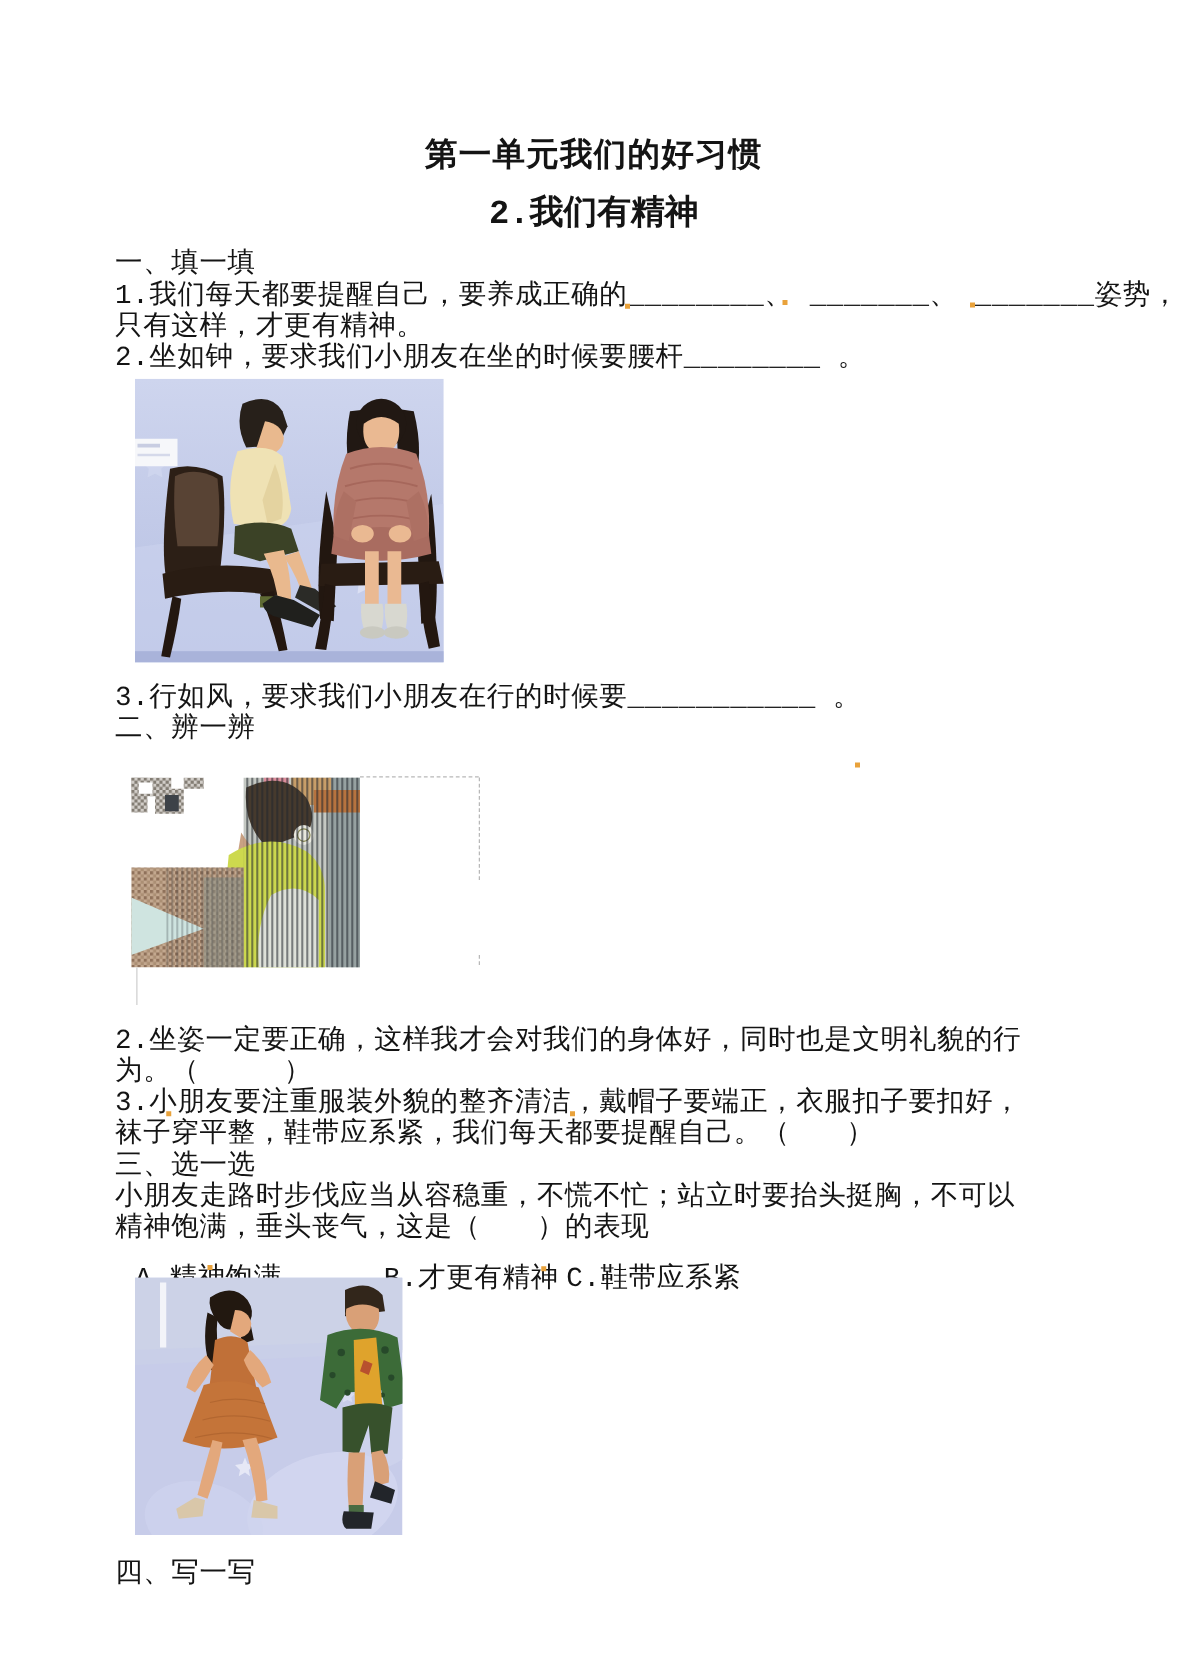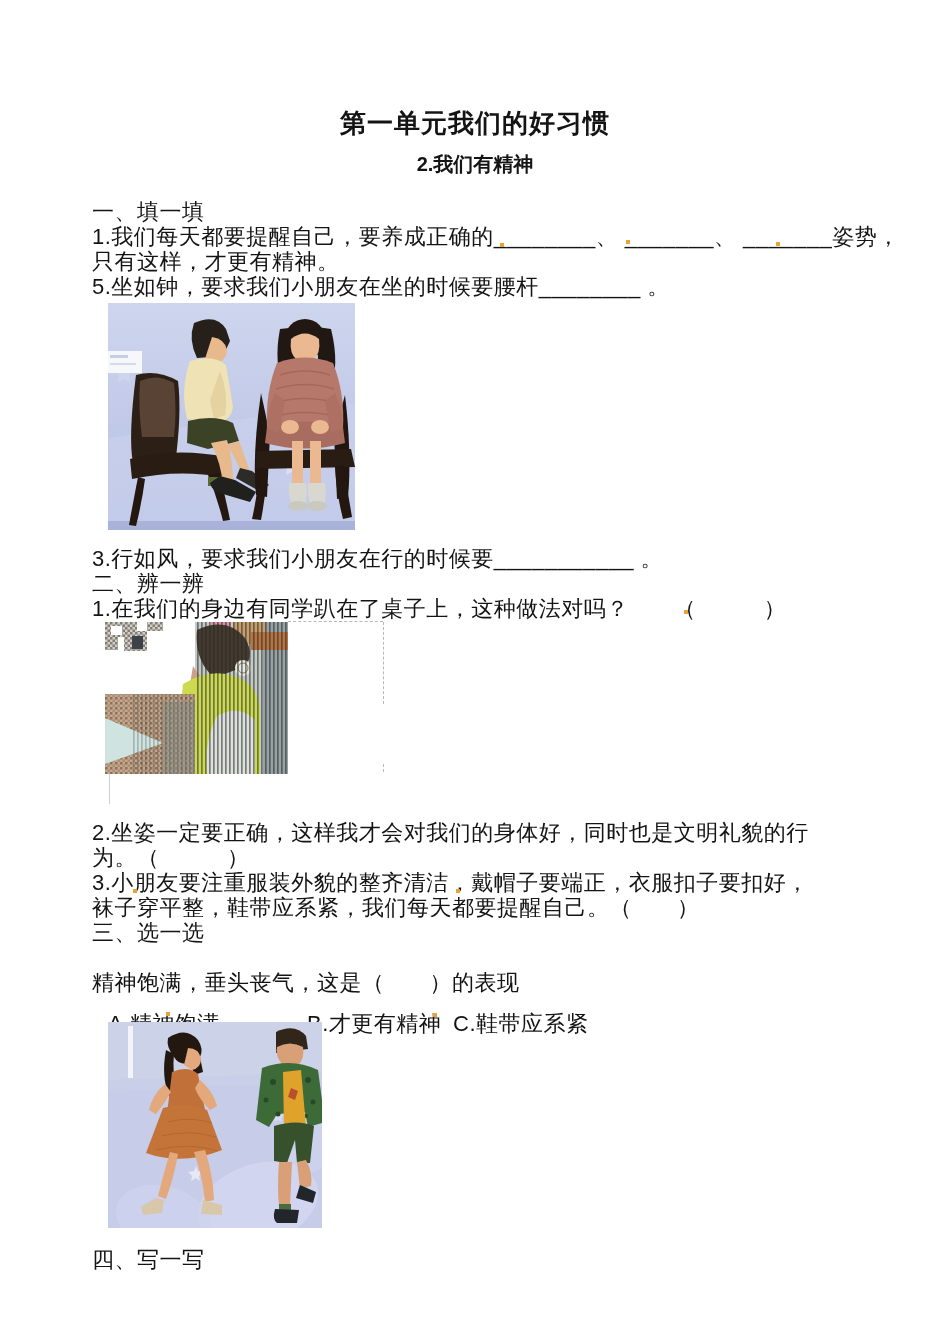--- a/index.html
+++ b/index.html
@@ -1,26 +1,26 @@
 <!DOCTYPE html>
 <html><head>
 <meta charset="utf-8">
 <style>
   html,body{margin:0;padding:0;background:#ffffff;}
   .page{
     position:relative;width:950px;height:1344px;background:#ffffff;overflow:hidden;
-    font-family:Liberation Sans, sans-serif;color:#141414;
+    font-family:Liberation Mono, monospace;color:#141414;
   }
   .title{
     position:absolute;top:106px;left:0;width:950px;text-align:center;
     font-size:26px;font-weight:bold;letter-spacing:1px;white-space:nowrap;
   }
   .subtitle{
     position:absolute;top:151px;left:0;width:950px;text-align:center;
-    font-size:20px;font-weight:bold;white-space:nowrap;
+    font-size:27px;font-weight:bold;white-space:nowrap;
   }
   .ln{
     position:absolute;left:92px;font-size:22px;line-height:25px;
     white-space:nowrap;letter-spacing:0.5px;
   }
   .photo{position:absolute;display:block;}
   .dot{position:absolute;width:4px;height:4px;background:#e9a23b;}
   .dash-h{position:absolute;border-top:1px dashed #b8b8b8;height:0;}
   .dash-v{position:absolute;border-left:1px dashed #b8b8b8;width:0;}
   .tick-v{position:absolute;border-left:1px solid #cfcfcf;width:0;}
@@ -30,21 +30,21 @@
 <body>
 
 <div class="page">
 
   <div class="title">第一单元我们的好习惯</div>
   <div class="subtitle">2.我们有精神</div>
 
   <div class="ln" style="top:199px">一、填一填</div>
   <div class="ln" style="top:224px">1.我们每天都要提醒自己，要养成正确的________、 _______、 _______姿势，</div>
   <div class="ln" style="top:249px">只有这样，才更有精神。</div>
-  <div class="ln" style="top:274px">5.坐如钟，要求我们小朋友在坐的时候要腰杆________ 。</div>
+  <div class="ln" style="top:274px">2.坐如钟，要求我们小朋友在坐的时候要腰杆________ 。</div>
 
   <svg class="photo" style="left:108px;top:303px" width="247" height="227" viewBox="0 0 247 227">
     <defs>
       <linearGradient id="bg1" x1="0" y1="0" x2="0" y2="1">
         <stop offset="0" stop-color="#ced5ee"></stop>
         <stop offset="0.5" stop-color="#c2cae8"></stop>
         <stop offset="1" stop-color="#b7c1e3"></stop>
       </linearGradient>
     </defs>
     <rect width="247" height="227" fill="url(#bg1)"></rect>
@@ -108,21 +108,20 @@
       <path d="M181,180 q-1,14 3,22 q7,4 13,0 q3,-12 1,-22 z" fill="#d8d8d0"></path>
       <path d="M200,180 q-1,14 3,22 q7,4 13,0 q3,-12 1,-22 z" fill="#d8d8d0"></path>
       <ellipse cx="190" cy="203" rx="10" ry="5" fill="#c9c9c0"></ellipse>
       <ellipse cx="209" cy="203" rx="10" ry="5" fill="#c9c9c0"></ellipse>
     </g>
   </svg>
 
   <div class="ln" style="top:546px">3.行如风，要求我们小朋友在行的时候要___________ 。</div>
 
   <div class="ln" style="top:571px">二、辨一辨</div>
-  <div class="ln" style="top:596px">1.在我们的身边有同学趴在了桌子上，这种做法对吗？　　（　　　）</div>
 
   <svg class="photo" style="left:105px;top:622px" width="183" height="152" viewBox="0 0 183 152">
     <defs>
       <pattern id="chk" width="5" height="5" patternUnits="userSpaceOnUse">
         <rect width="5" height="5" fill="#d2cec9"></rect>
         <rect width="2.5" height="2.5" fill="#837d74"></rect>
         <rect x="2.5" y="2.5" width="2.5" height="2.5" fill="#837d74"></rect>
       </pattern>
       <pattern id="chkTan" width="5" height="5" patternUnits="userSpaceOnUse">
         <rect width="5" height="5" fill="#c3a88f"></rect>
@@ -171,20 +170,21 @@
   <div class="dash-v" style="left:383px;top:622px;height:82px"></div>
   <div class="dash-v" style="left:383px;top:764px;height:8px"></div>
   <div class="tick-v" style="left:109px;top:774px;height:30px"></div>
 
   <div class="ln" style="top:820px">2.坐姿一定要正确，这样我才会对我们的身体好，同时也是文明礼貌的行</div>
   <div class="ln" style="top:845px">为。（　　　）</div>
   <div class="ln" style="top:870px">3.小朋友要注重服装外貌的整齐清洁，戴帽子要端正，衣服扣子要扣好，</div>
   <div class="ln" style="top:895px">袜子穿平整，鞋带应系紧，我们每天都要提醒自己。（　　）</div>
 
   <div class="ln" style="top:920px">三、选一选</div>
+  <div class="ln" style="top:945px">小朋友走路时步伐应当从容稳重，不慌不忙；站立时要抬头挺胸，不可以</div>
   <div class="ln" style="top:970px">精神饱满，垂头丧气，这是（　　）的表现</div>
   <div class="ln" style="top:995px;width:600px">
     <span class="opt" style="left:0">A.精神饱满</span>
     <span class="opt" style="left:199px">B.才更有精神</span>
     <span class="opt" style="left:345px">C.鞋带应系紧</span>
   </div>
 
   <svg class="photo" style="left:108px;top:1022px" width="214" height="206" viewBox="0 0 214 206">
     <rect width="214" height="206" fill="#c7cce9"></rect>
     <rect width="214" height="58" fill="#ccd2e7"></rect>

